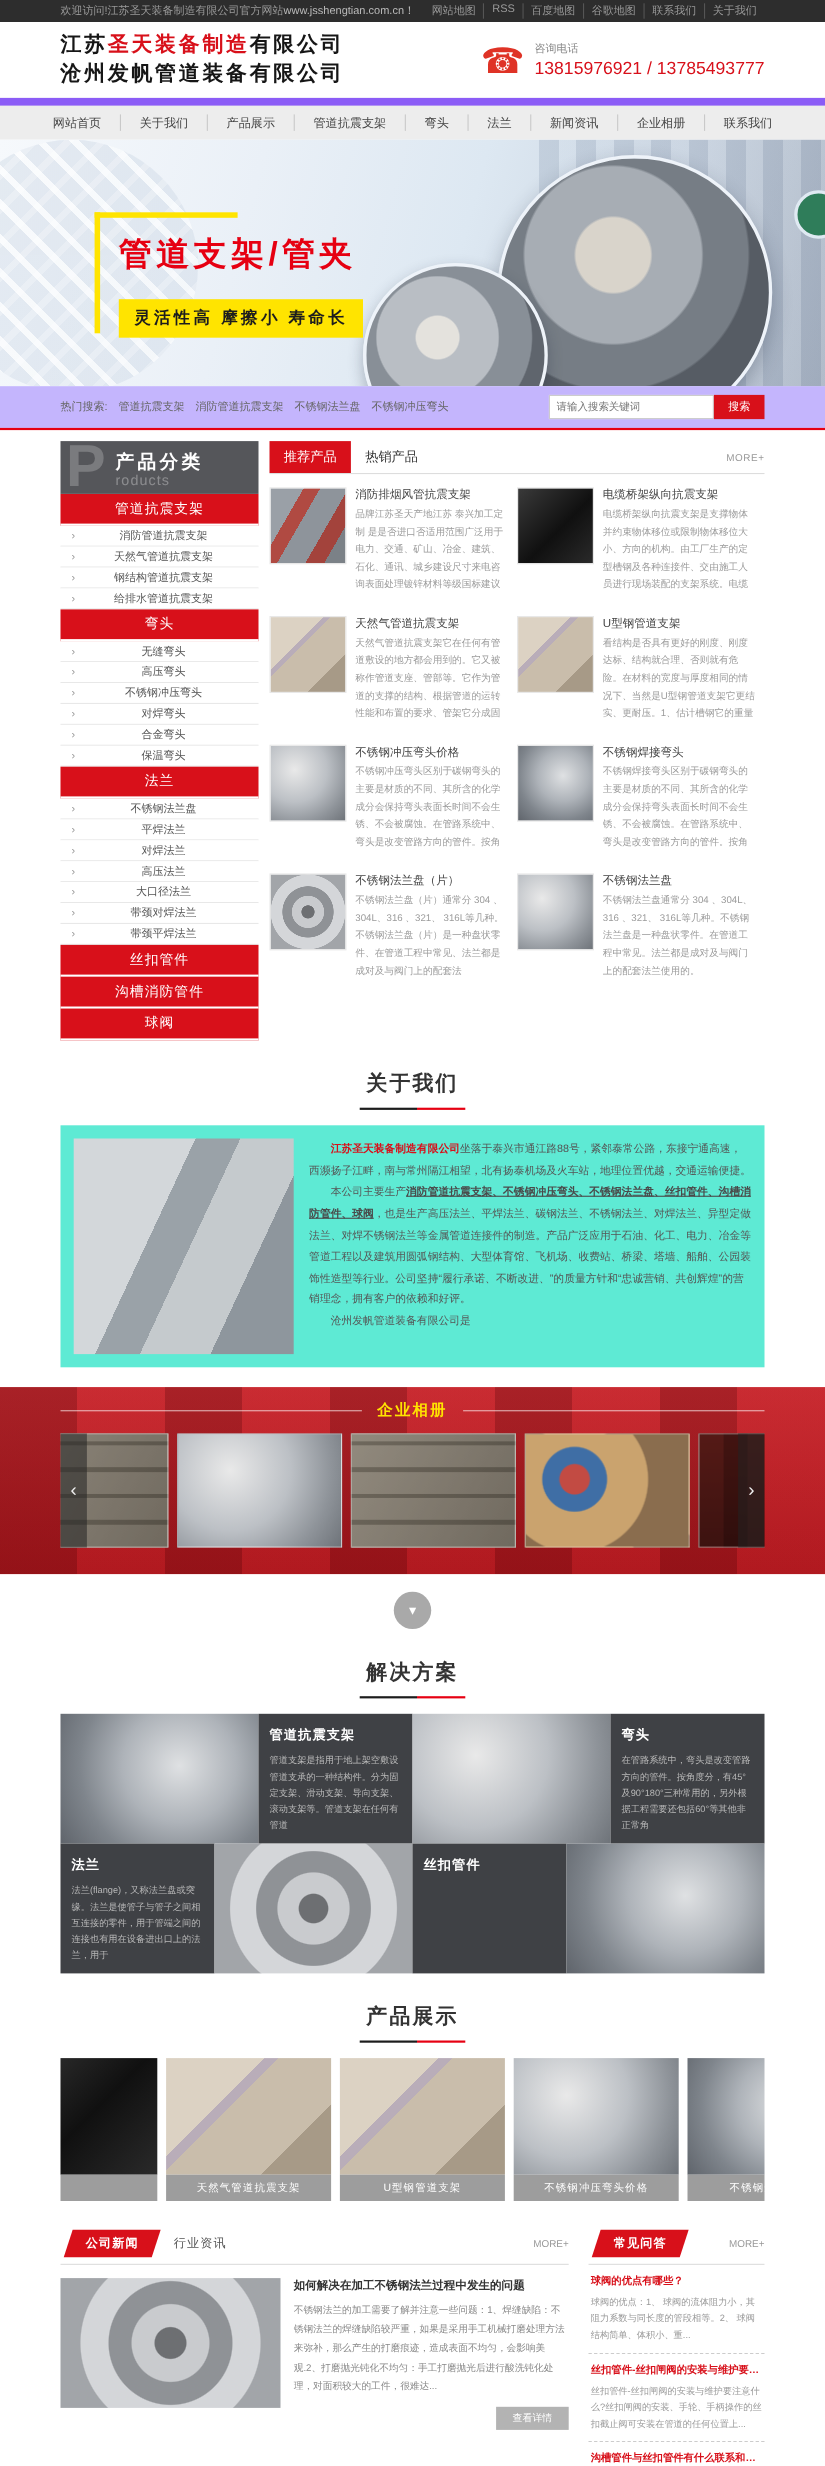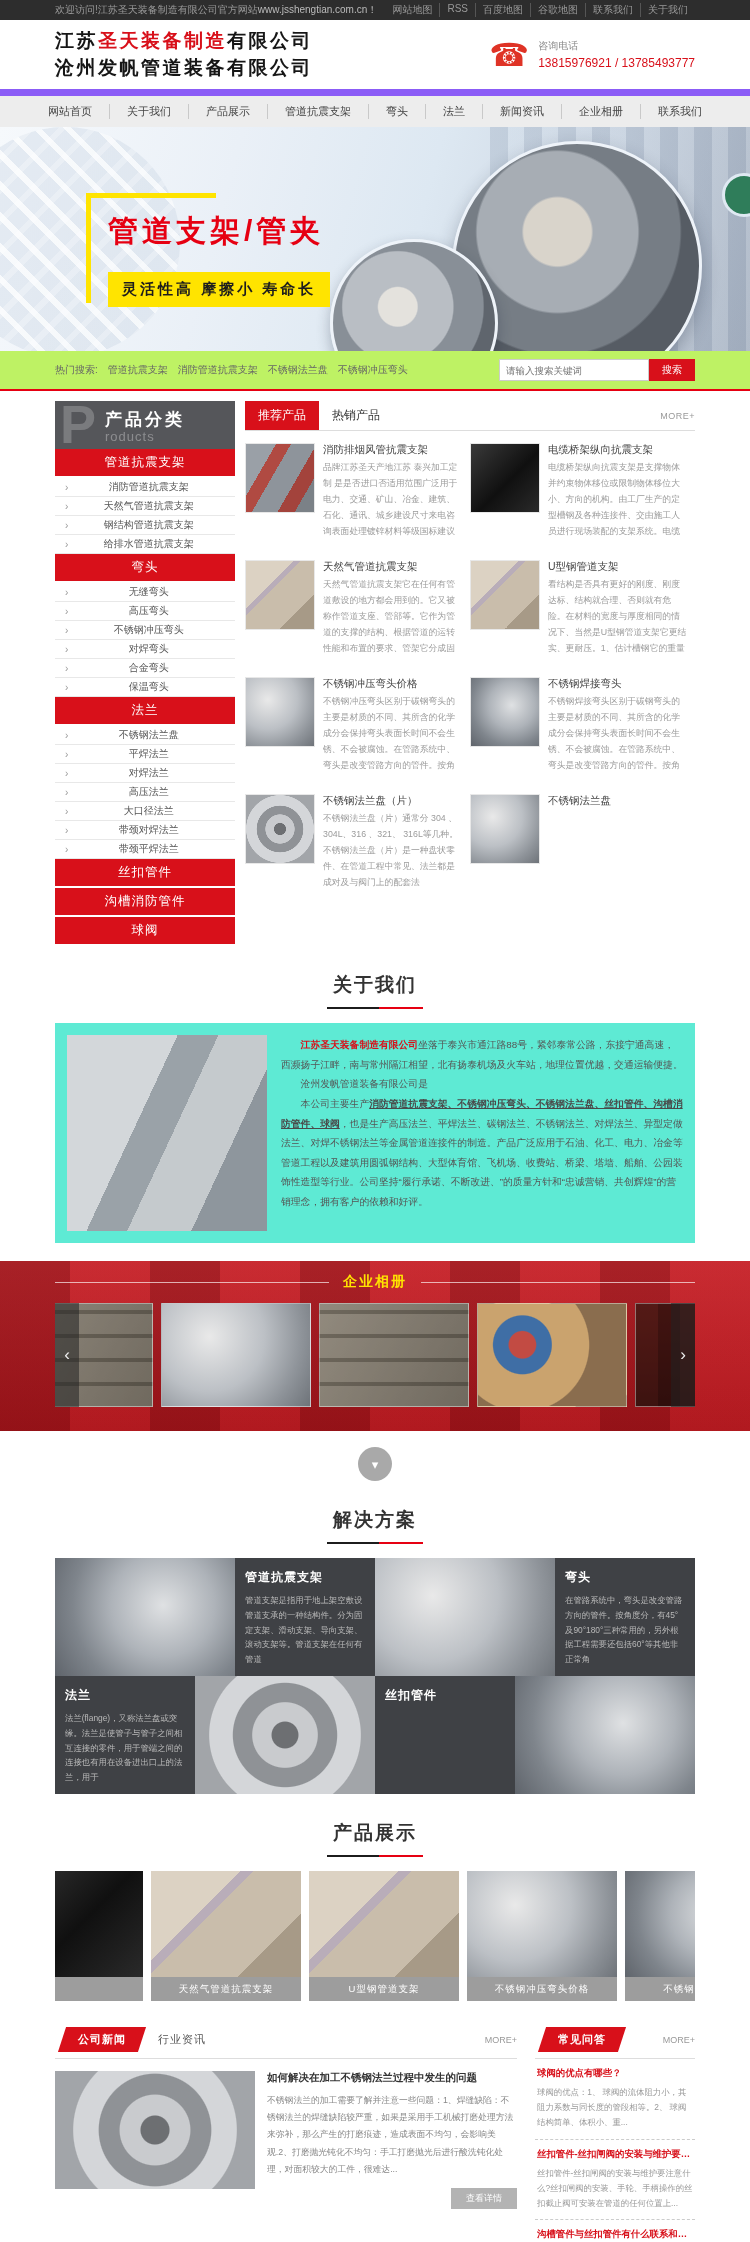--- a/index.html
+++ b/index.html
@@ -13,21 +13,21 @@
   .topbar-links span{padding:0 7px;border-right:1px solid #555;cursor:pointer;white-space:nowrap;}
   .topbar-links span:last-child{border-right:none;}
 
   
   .header{display:flex;justify-content:space-between;align-items:center;padding:8px 55px;background:#fff;}
   .co-names{font-weight:bold;font-size:19px;color:#161616;line-height:1.4;letter-spacing:2.5px;}
   .hl{color:#d8101a;}
   .phone{display:flex;align-items:center;gap:9px;}
   .phone-icon{color:#df3326;font-size:32px;line-height:1;}
   .phone-label{font-size:10px;color:#888;}
-  .phone-num{font-size:12px;color:#d8101a;margin-top:3px;}
+  .phone-num{font-size:16px;color:#d8101a;margin-top:3px;}
 
   
   .nav{background:#ededed;border-top:7px solid #8b5cf6;display:flex;justify-content:center;padding:8px 0;font-size:11px;color:#444;}
   .nav-item{padding:0 17px;border-right:1px solid #c9c9c9;cursor:pointer;white-space:nowrap;}
   .nav-item:last-child{border-right:none;}
 
   
   .banner{height:224px;position:relative;overflow:hidden;background:linear-gradient(105deg,#f6f9fc 0%,#eaf0f7 30%,#dde8f2 55%,#ccd6e2 78%,#aeb8c6 100%);}
   .banner-lattice{position:absolute;left:-50px;top:0;width:230px;height:230px;border-radius:50%;opacity:.6;
     background:repeating-linear-gradient(45deg,rgba(255,255,255,.85) 0 6px,rgba(203,214,228,.5) 6px 22px),
@@ -40,21 +40,21 @@
   .banner-circle-small{position:absolute;right:252px;top:112px;width:168px;height:168px;border-radius:50%;border:3px solid #eef3f9;
     background:radial-gradient(circle at 40% 40%,#e4e2dd 0 14%,#b9bec4 15% 40%,#888f97 41% 62%,#5f656d 63% 100%);
     box-shadow:0 6px 14px rgba(30,40,60,.3);}
   .banner-green-dot{position:absolute;right:-16px;top:46px;width:44px;height:44px;border-radius:50%;background:#2f7d5a;border:3px solid #dfe9f2;}
   .banner-text{position:absolute;left:108px;top:84px;}
   .bracket{position:absolute;left:-22px;top:-18px;width:130px;height:110px;border-left:5px solid #ffe400;border-top:5px solid #ffe400;}
   .banner-title{font-size:30px;font-weight:bold;color:#e60012;letter-spacing:4px;position:relative;}
   .banner-slogan{margin-top:20px;background:#ffe400;color:#1d1d1d;font-weight:bold;font-size:15px;padding:8px 14px;display:inline-block;letter-spacing:3px;position:relative;}
 
   
-  .hotbar{display:flex;justify-content:space-between;align-items:center;padding:8px 55px;background:#bef264;font-size:10px;color:#666;}
+  .hotbar{display:flex;justify-content:space-between;align-items:center;padding:8px 55px;background:#c4b5fd;font-size:10px;color:#666;}
   .hot-left{display:flex;gap:10px;align-items:center;}
   .hot-key{cursor:pointer;}
   .search{display:flex;border-radius:10px;}
   .search input{width:150px;height:22px;border:1px solid #ccc;font-size:9.5px;padding:0 6px;color:#888;outline:none;}
   .search button{height:22px;background:#d8101a;color:#fff;border:none;font-size:10px;padding:0 13px;cursor:pointer;}
   .redline{height:2px;background:#e60012;}
 
   .container{width:640px;margin:0 auto;}
   .main{display:flex;gap:10px;margin-top:10px;align-items:flex-start;}
 
@@ -369,38 +369,39 @@
           <div class="pimg ph-flange"></div>
           <div class="pinfo">
               <div class="pt">不锈钢法兰盘（片）</div>
               <div class="pd">不锈钢法兰盘（片）通常分 304 、304L、316 、321、 316L等几种。不锈钢法兰盘（片）是一种盘状零件、在管道工程中常见、法兰都是成对及与阀门上的配套法</div>
             </div>
         </div>
         <div class="pitem">
           <div class="pimg ph-steel"></div>
           <div class="pinfo">
               <div class="pt">不锈钢法兰盘</div>
+              <div class="pd">不锈钢法兰盘通常分 304 、304L、316 、321、 316L等几种。不锈钢法兰盘是一种盘状零件。在管道工程中常见。法兰都是成对及与阀门上的配套法兰使用的。</div>
             </div>
         </div>
       </div>
     </div>
   </div>
 </div>
 
 <div class="sec-title">
   <h2>关于我们</h2>
   <div class="sec-underline"></div>
 </div>
 <div class="container">
   <div class="about-box">
     <div class="about-img"></div>
     <div class="about-text">
       <p><span class="hl-bold">江苏圣天装备制造有限公司</span><span>坐落于泰兴市通江路88号，紧邻泰常公路，东接宁通高速，西濒扬子江畔，南与常州隔江相望，北有扬泰机场及火车站，地理位置优越，交通运输便捷。</span></p>
+      <p><span>本公司主要生产</span><span class="u-bold">消防管道抗震支架、不锈钢冲压弯头、不锈钢法兰盘、丝扣管件、沟槽消防管件、球阀</span><span>，也是生产高压法兰、平焊法兰、碳钢法兰、不锈钢法兰、对焊法兰、异型定做法兰、对焊不锈钢法兰等金属管道连接件的制造。产品广泛应用于石油、化工、电力、冶金等管道工程以及建筑用圆弧钢结构、大型体育馆、飞机场、收费站、桥梁、塔墙、船舶、公园装饰性造型等行业。公司坚持“履行承诺、不断改进、”的质量方针和“忠诚营销、共创辉煌”的营销理念，拥有客户的依赖和好评。</span></p>
       <p>沧州发帆管道装备有限公司是</p>
-      <p><span>本公司主要生产</span><span class="u-bold">消防管道抗震支架、不锈钢冲压弯头、不锈钢法兰盘、丝扣管件、沟槽消防管件、球阀</span><span>，也是生产高压法兰、平焊法兰、碳钢法兰、不锈钢法兰、对焊法兰、异型定做法兰、对焊不锈钢法兰等金属管道连接件的制造。产品广泛应用于石油、化工、电力、冶金等管道工程以及建筑用圆弧钢结构、大型体育馆、飞机场、收费站、桥梁、塔墙、船舶、公园装饰性造型等行业。公司坚持“履行承诺、不断改进、”的质量方针和“忠诚营销、共创辉煌”的营销理念，拥有客户的依赖和好评。</span></p>
     </div>
   </div>
 </div>
 
 <div class="album">
   <div class="album-head">
     <div class="album-line"></div>
     <div class="album-title">企业相册</div>
     <div class="album-line"></div>
   </div>

